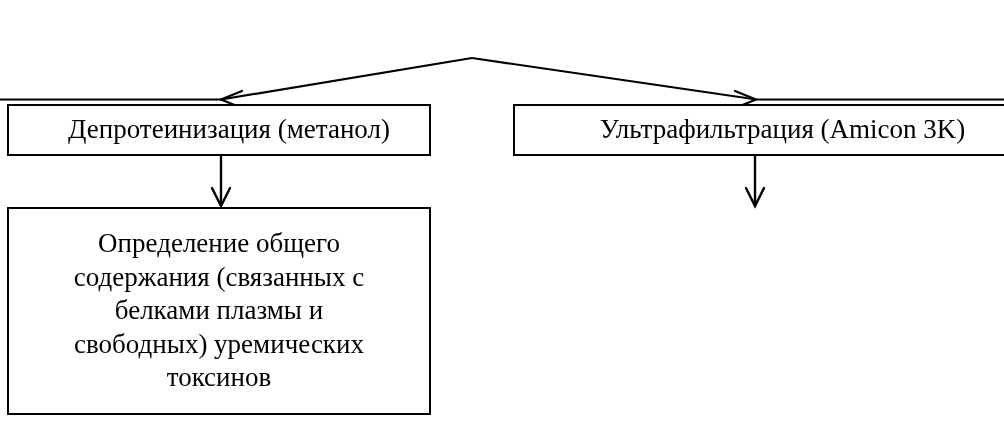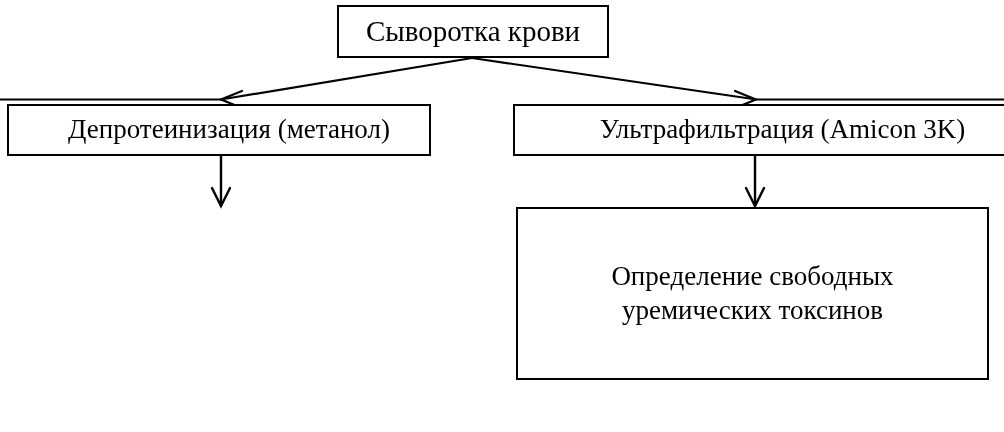--- a/index.html
+++ b/index.html
@@ -100,23 +100,25 @@
       <line x1="221" y1="156" x2="221" y2="204" stroke="#000000" stroke-width="2.4"></line>
       <polyline points="212,188 221,206 230,188" fill="none" stroke="#000000" stroke-width="2.4" stroke-linecap="round" stroke-linejoin="miter"></polyline>
     </g>
 
     <g>
       <line x1="755" y1="156" x2="755" y2="204" stroke="#000000" stroke-width="2.4"></line>
       <polyline points="746,188 755,206 764,188" fill="none" stroke="#000000" stroke-width="2.4" stroke-linecap="round" stroke-linejoin="miter"></polyline>
     </g>
   </svg>
 
-  <div class="node" id="node-serum">Сыворотка крови</div>
 
   <div class="node" id="node-deproteinization">Депротеинизация (метанол)</div>
 
   <div class="node" id="node-ultrafiltration">Ультрафильтрация (Amicon 3K)</div>
 
+  <div class="node" id="node-total-content">Определение общего
+содержания (связанных с
+белками плазмы и
+свободных) уремических
+токсинов</div>
 
-  <div class="node" id="node-free-toxins">Определение свободных
-уремических токсинов</div>
 
 </div>
 
 </body></html>

